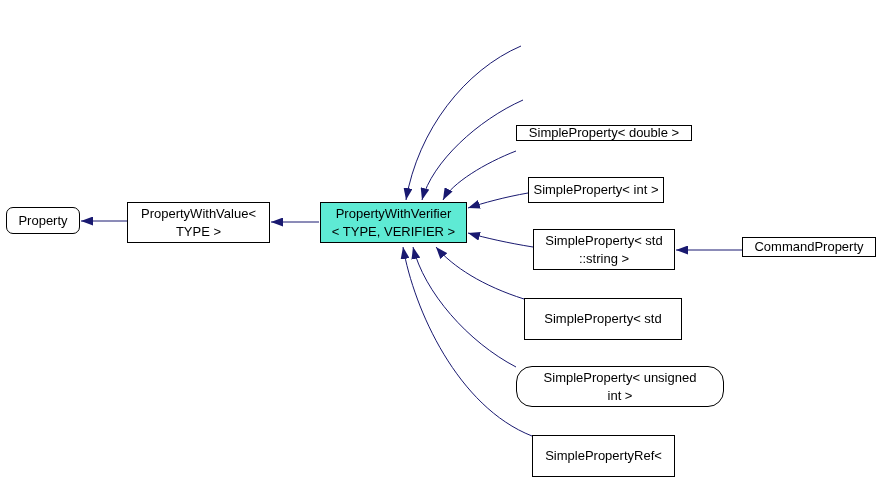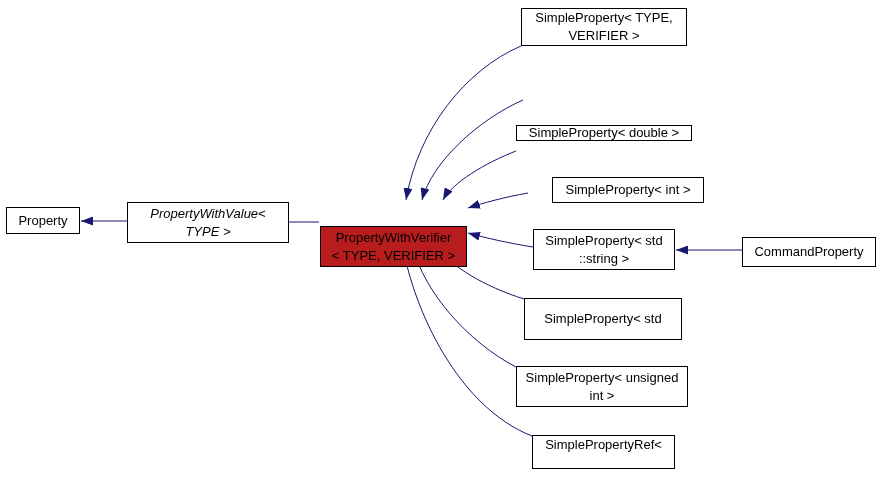--- a/index.html
+++ b/index.html
@@ -23,21 +23,21 @@
     flex-direction:column;
     justify-content:center;
     align-items:center;
     text-align:center;
     font-size:13px;
     line-height:18px;
     color:#000000;
     white-space:nowrap;
     cursor:pointer;
   }
-  .node.highlight{background:#b91c1c;margin-top:24px;}
+  .node.highlight{background:#5eead4;}
   .node span{display:block;}
 </style>
 </head>
 <body>
 
 <div id="canvas">
 
   <svg id="edges" width="883" height="481" viewBox="0 0 883 481" xmlns="http://www.w3.org/2000/svg">
     <defs>
       <marker id="arrowhead" markerWidth="12" markerHeight="9" refX="12" refY="4.5" orient="auto" markerUnits="userSpaceOnUse">
@@ -52,63 +52,59 @@
       <path d="M516,151 C485,163 452,183 443,200" marker-end="url(#arrowhead)"></path>
       <path d="M528,193 C505,197 483,203 468,208" marker-end="url(#arrowhead)"></path>
       <path d="M533,247 C508,243 486,238 468,233" marker-end="url(#arrowhead)"></path>
       <path d="M524,299 C483,286 453,267 436,247" marker-end="url(#arrowhead)"></path>
       <path d="M516,367 C468,342 424,292 413,247" marker-end="url(#arrowhead)"></path>
       <path d="M532,436 C458,407 414,310 403,247" marker-end="url(#arrowhead)"></path>
       <path d="M742,250 L676,250" marker-end="url(#arrowhead)"></path>
     </g>
   </svg>
 
-  <div class="node" style="left:6px;top:207px;width:74px;height:27px;">
+  <div class="node" style="left:6px;top:207px;width:74px;height:27px;border-radius:7px;">
     <span>Property</span>
   </div>
 
-  <div class="node" style="left:127px;top:202px;width:162px;height:41px;font-style:italic;">
+  <div class="node" style="left:127px;top:202px;width:143px;height:41px;">
     <span>PropertyWithValue&lt;</span>
     <span>TYPE &gt;</span>
   </div>
 
   <div class="node highlight" style="left:320px;top:202px;width:147px;height:41px;">
     <span>PropertyWithVerifier</span>
     <span>&lt; TYPE, VERIFIER &gt;</span>
   </div>
 
-  <div class="node" style="left:521px;top:8px;width:166px;height:38px;">
-    <span>SimpleProperty&lt; TYPE,</span>
-    <span>VERIFIER &gt;</span>
-  </div>
 
 
   <div class="node" style="left:516px;top:125px;width:176px;height:16px;">
     <span>SimpleProperty&lt; double &gt;</span>
   </div>
 
-  <div class="node" style="left:552px;top:177px;width:152px;height:26px;">
+  <div class="node" style="left:528px;top:177px;width:136px;height:26px;">
     <span>SimpleProperty&lt; int &gt;</span>
   </div>
 
   <div class="node" style="left:533px;top:229px;width:142px;height:41px;">
     <span>SimpleProperty&lt; std</span>
     <span>::string &gt;</span>
   </div>
 
   <div class="node" style="left:524px;top:298px;width:158px;height:42px;">
     <span>SimpleProperty&lt; std</span>
   </div>
 
-  <div class="node" style="left:516px;top:366px;width:172px;height:41px;">
+  <div class="node" style="left:516px;top:366px;width:208px;height:41px;border-radius:16px;">
     <span>SimpleProperty&lt; unsigned</span>
     <span>int &gt;</span>
   </div>
 
-  <div class="node" style="left:532px;top:435px;width:143px;height:34px;justify-content:space-between;">
+  <div class="node" style="left:532px;top:435px;width:143px;height:42px;">
     <span>SimplePropertyRef&lt;</span>
   </div>
 
-  <div class="node" style="left:742px;top:237px;width:134px;height:30px;">
+  <div class="node" style="left:742px;top:237px;width:134px;height:20px;">
     <span>CommandProperty</span>
   </div>
 
 </div>
 
 </body></html>

